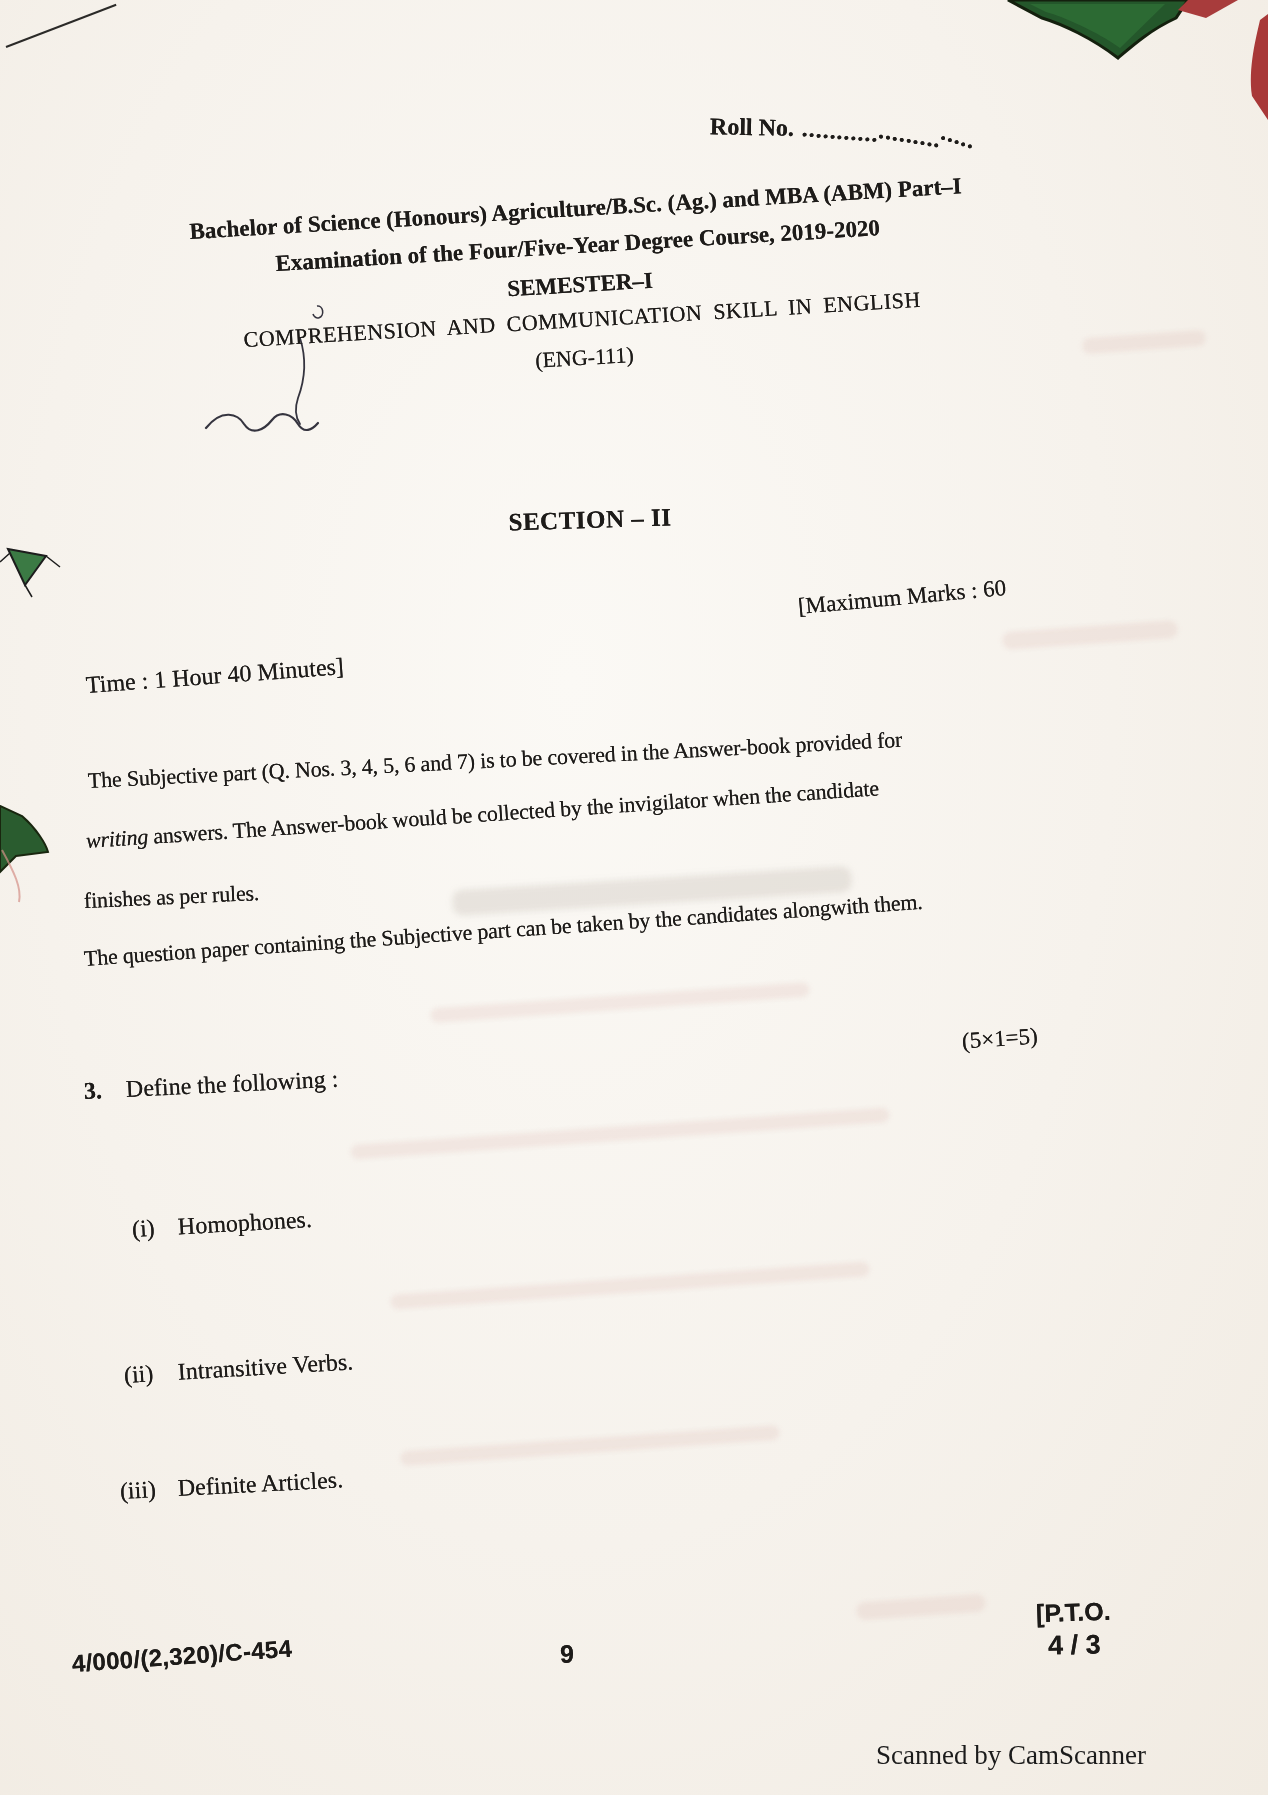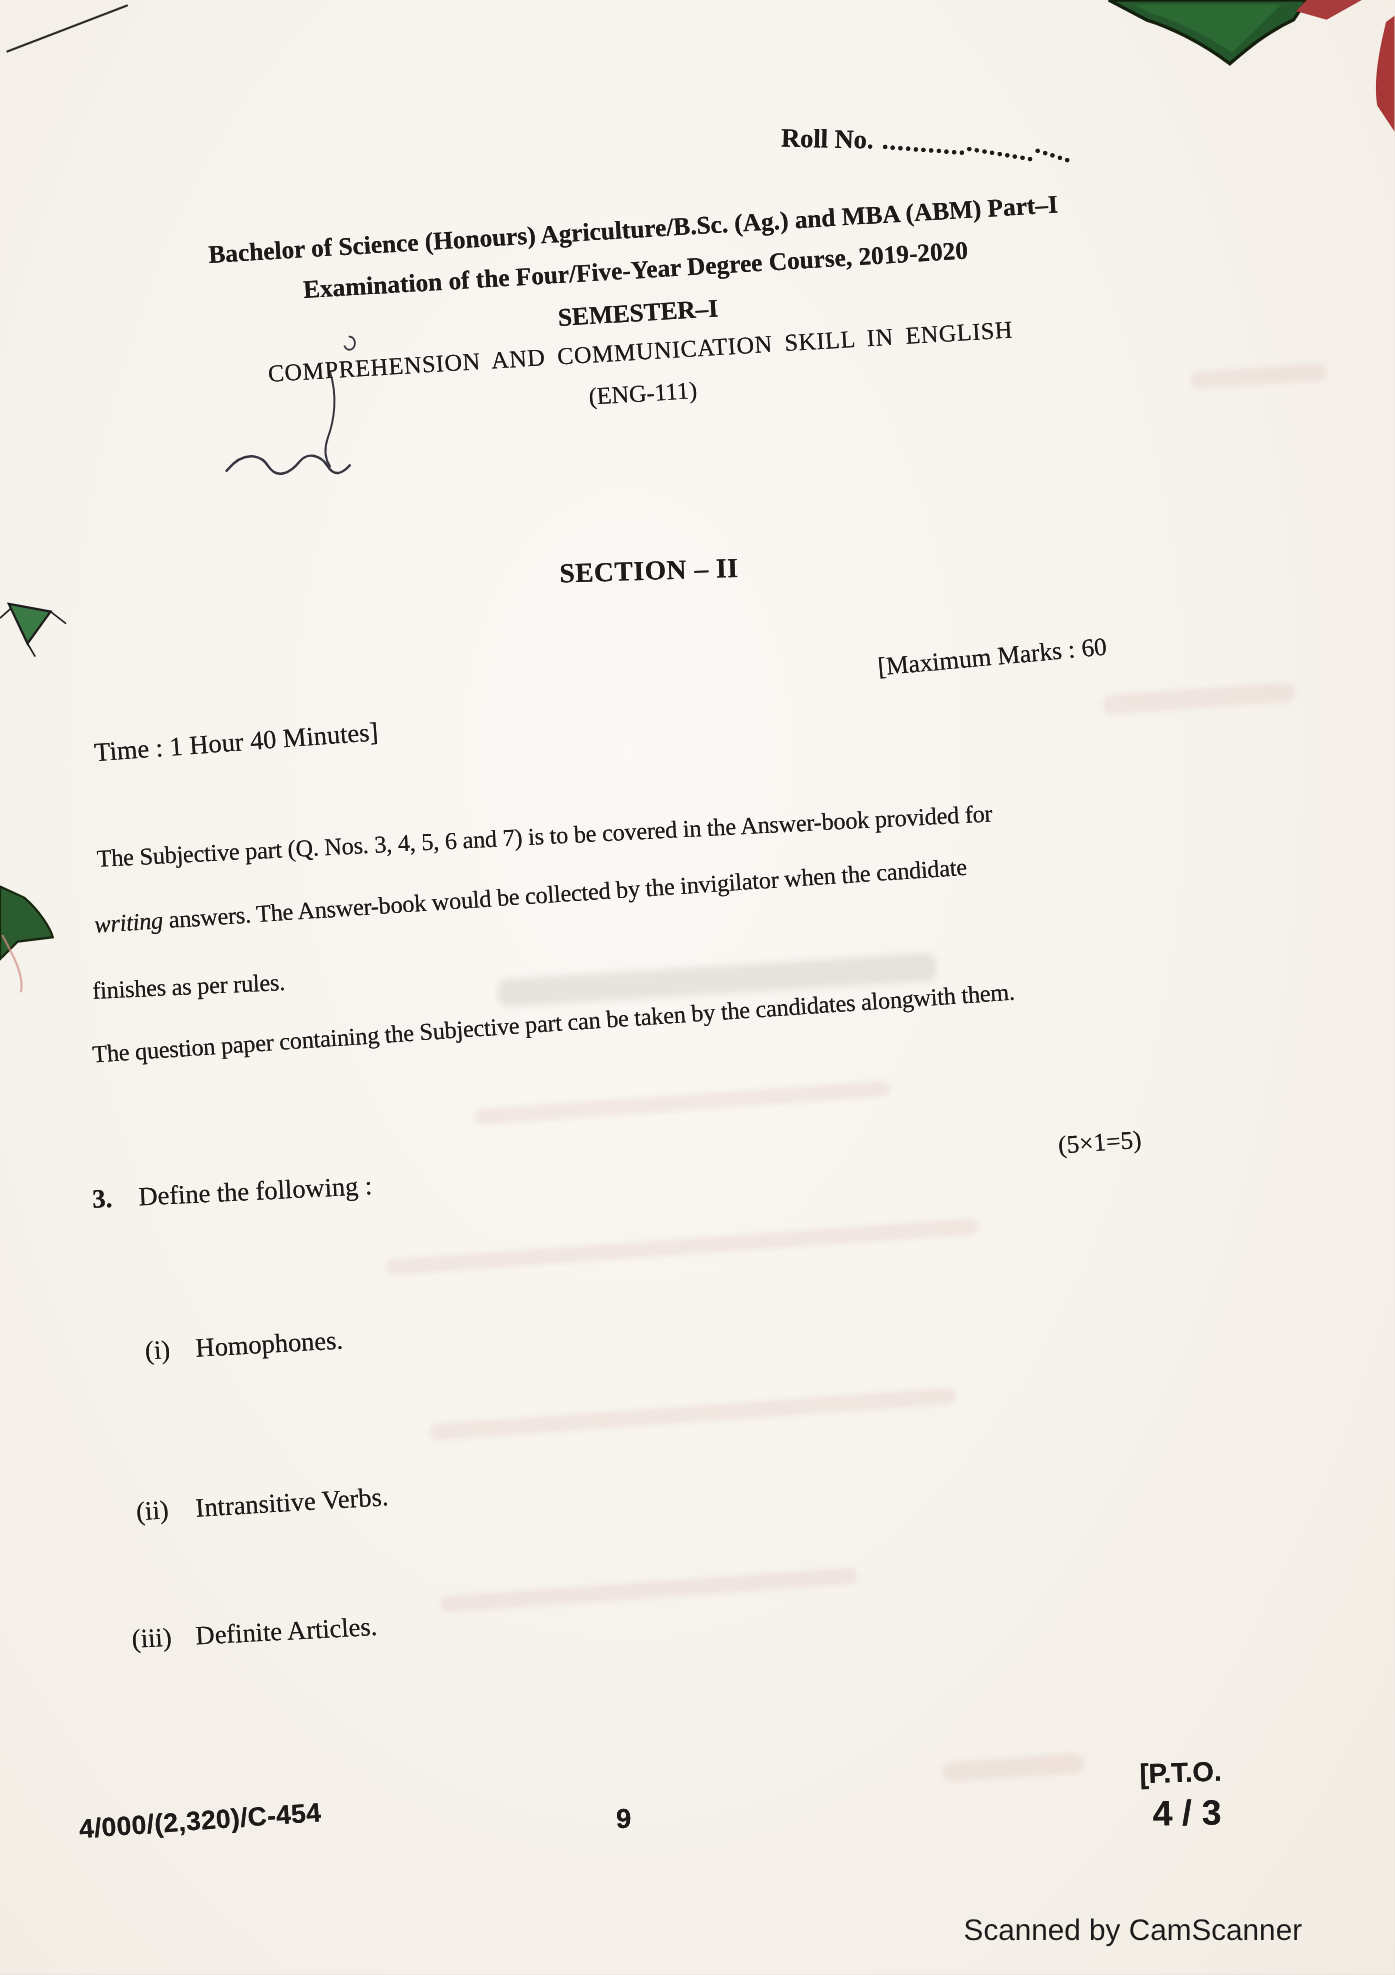--- a/index.html
+++ b/index.html
@@ -7,21 +7,21 @@
     position:relative;
     width:1268px;height:1795px;
     margin:0 auto;
     overflow:hidden;
     background:
       radial-gradient(ellipse at 45% 38%, #fbf9f5 0%, #f6f2ec 55%, #f1ebe2 100%);
     font-family:"Liberation Serif", serif;
     color:#1d1b19;
   }
   .txt{position:absolute;white-space:nowrap;color:#1d1b19;text-shadow:0 0 .5px #2a2724;}
-  .serif{font-family:Liberation Sans, sans-serif;}
+  .serif{font-family:Liberation Serif, serif;}
   .b{font-weight:bold;}
   .i{font-style:italic;}
 
   .corner-line{
     position:absolute;left:6px;top:46px;width:118px;height:0;
     border-top:2.5px solid #2b2a28;
     transform:rotate(-21deg);transform-origin:left center;
   }
 
   .roll{left:710px;top:116px;font-size:24px;transform:rotate(1.2deg);}
@@ -64,21 +64,21 @@
   .item-ii{left:124px;top:1362px;transform:rotate(-3.4deg);}
   .item-ii .lab{width:54px;}
   .item-iii{left:120px;top:1478px;transform:rotate(-3deg);}
   .item-iii .lab{width:58px;}
 
   .pto{left:1036px;top:1598px;font-size:25px;font-weight:bold;transform:rotate(-2deg);
     font-family:"Liberation Sans", sans-serif;}
   .code{left:72px;top:1650px;font-size:24px;font-weight:bold;transform:rotate(-4deg);
     transform-origin:left center;font-family:"Liberation Sans", sans-serif;letter-spacing:.3px;}
   .pagenum{left:560px;top:1640px;font-size:25px;font-weight:bold;font-family:"Liberation Sans", sans-serif;}
-  .frac{left:1048px;top:1630px;font-size:32px;font-weight:bold;transform:rotate(-1deg);
+  .frac{left:1048px;top:1630px;font-size:27px;font-weight:bold;transform:rotate(-1deg);
     font-family:"Liberation Sans", sans-serif;}
   .camscan{left:876px;top:1740px;font-size:27px;color:#1b1b1b;text-shadow:none;}
 
   .deco{position:absolute;left:0;top:0;width:1268px;height:1795px;pointer-events:none;}
 
   .smudge{position:absolute;border-radius:10px;pointer-events:none;
     background:rgba(196,142,134,.14);filter:blur(2.5px);transform:rotate(-4deg);}
   .smudge.gray{background:rgba(142,130,118,.17);filter:blur(3px);}
 </style>
 </head>

